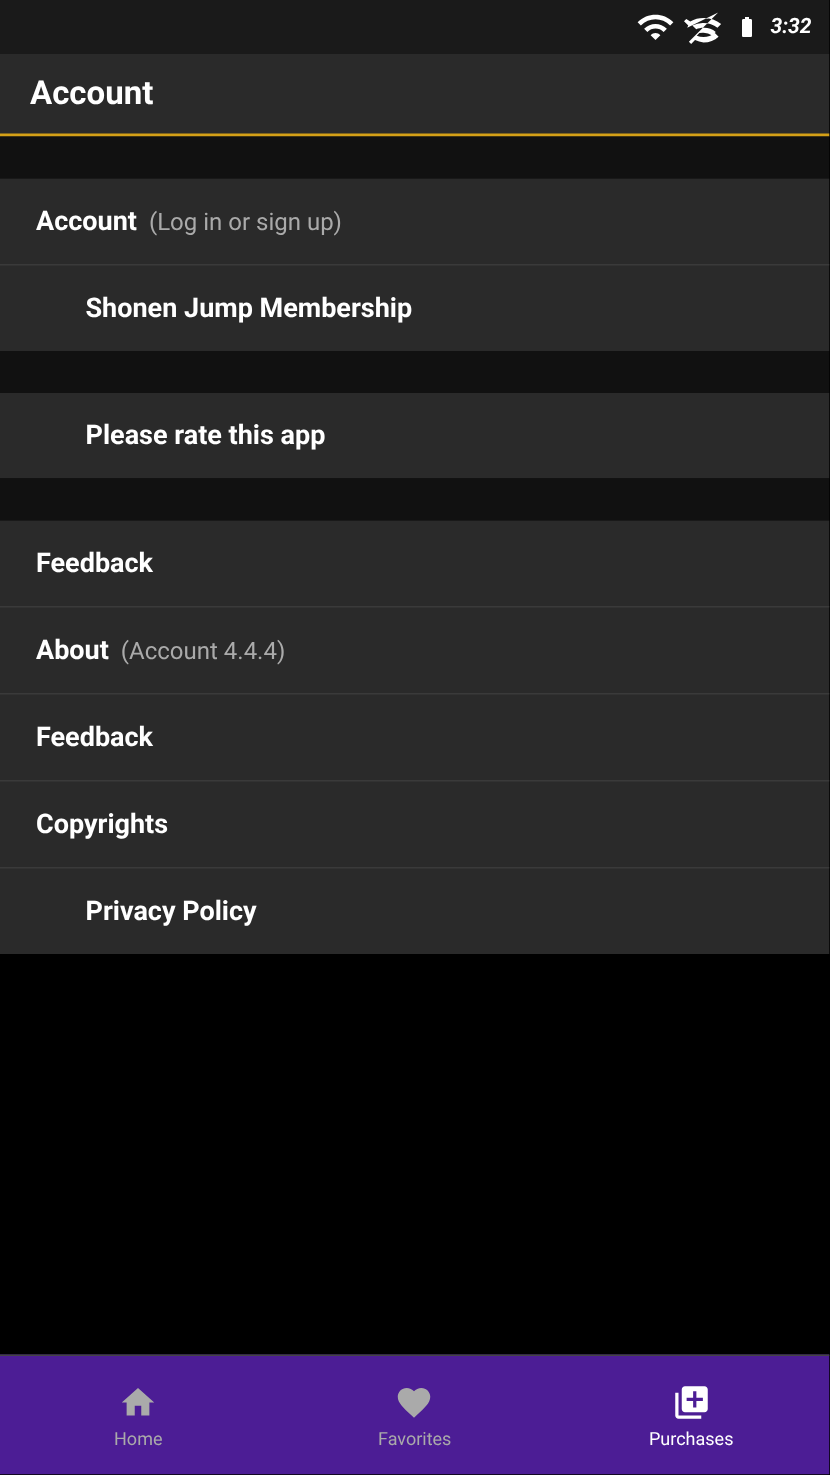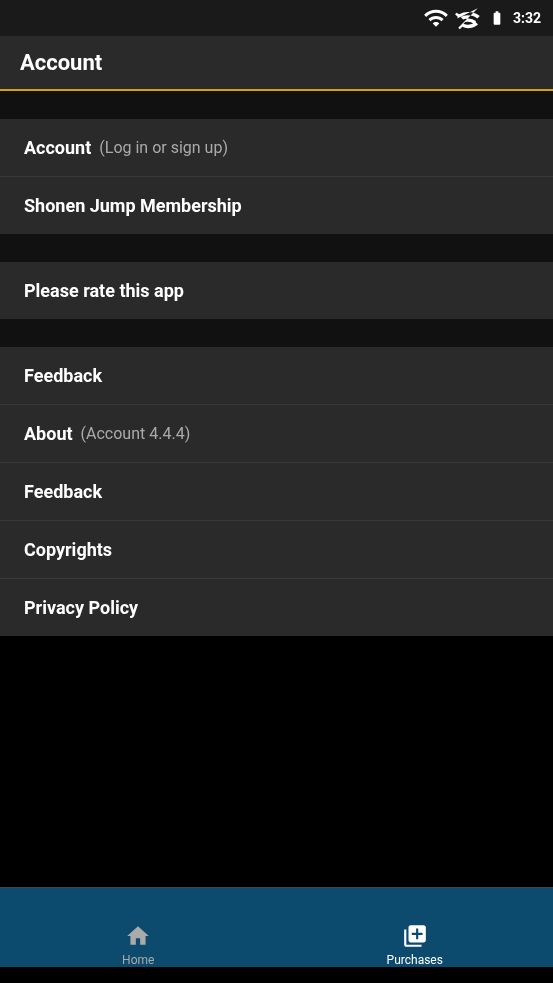--- a/index.html
+++ b/index.html
@@ -21,20 +21,21 @@
       display: flex;
       align-items: center;
       justify-content: flex-end;
       padding: 0 12px;
       gap: 8px;
     }
     .status-icons {
       display: flex;
       align-items: center;
       gap: 6px;
+      font-style: italic;
     }
     .status-time {
       font-size: 14px;
       font-weight: bold;
       color: #fff;
     }
 
     
     .header {
       background: #2a2a2a;
@@ -59,43 +60,44 @@
     }
     .menu-item {
       padding: 18px 24px;
       border-bottom: 1px solid #3a3a3a;
       display: flex;
       align-items: center;
       cursor: pointer;
     }
     .menu-item:last-child {
       border-bottom: none;
+      margin-left: 33px;
     }
     .menu-item-label {
       font-size: 18px;
       font-weight: bold;
       color: #fff;
     }
     .menu-item-sub {
       font-size: 16px;
       font-weight: normal;
       color: #aaa;
       margin-left: 8px;
     }
 
     
     .bottom-nav {
       position: absolute;
-      bottom: 16px;
+      bottom: 0;
       left: 0;
       width: 100%;
       height: 80px;
-      background: #0c4a6e;
-      display: flex;
-      align-items: flex-end;
+      background: #4c1d95;
+      display: flex;
+      align-items: center;
       border-top: 1px solid #444;
     }
     .nav-item {
       flex: 1;
       display: flex;
       flex-direction: column;
       align-items: center;
       justify-content: center;
       cursor: pointer;
       gap: 4px;
@@ -184,20 +186,26 @@
 
 <div class="bottom-nav">
 
   <div class="nav-item">
     <svg class="nav-icon" viewBox="0 0 24 24" fill="#aaa" width="26" height="26">
       <path d="M10 20v-6h4v6h5v-8h3L12 3 2 12h3v8z"></path>
     </svg>
     <span class="nav-label">Home</span>
   </div>
 
+  <div class="nav-item">
+    <svg class="nav-icon" viewBox="0 0 24 24" fill="#aaa" width="26" height="26">
+      <path d="M12 21.35l-1.45-1.32C5.4 15.36 2 12.28 2 8.5 2 5.42 4.42 3 7.5 3c1.74 0 3.41.81 4.5 2.09C13.09 3.81 14.76 3 16.5 3 19.58 3 22 5.42 22 8.5c0 3.78-3.4 6.86-8.55 11.54L12 21.35z"></path>
+    </svg>
+    <span class="nav-label">Favorites</span>
+  </div>
 
 
   <div class="nav-item active">
     <svg class="nav-icon" viewBox="0 0 24 24" fill="#fff" width="26" height="26">
       <path d="M4 6H2v14c0 1.1.9 2 2 2h14v-2H4V6zm16-4H8c-1.1 0-2 .9-2 2v12c0 1.1.9 2 2 2h12c1.1 0 2-.9 2-2V4c0-1.1-.9-2-2-2zm-1 9h-4v4h-2v-4H9V9h4V5h2v4h4v2z"></path>
     </svg>
     <span class="nav-label">Purchases</span>
   </div>
 
 </div>

